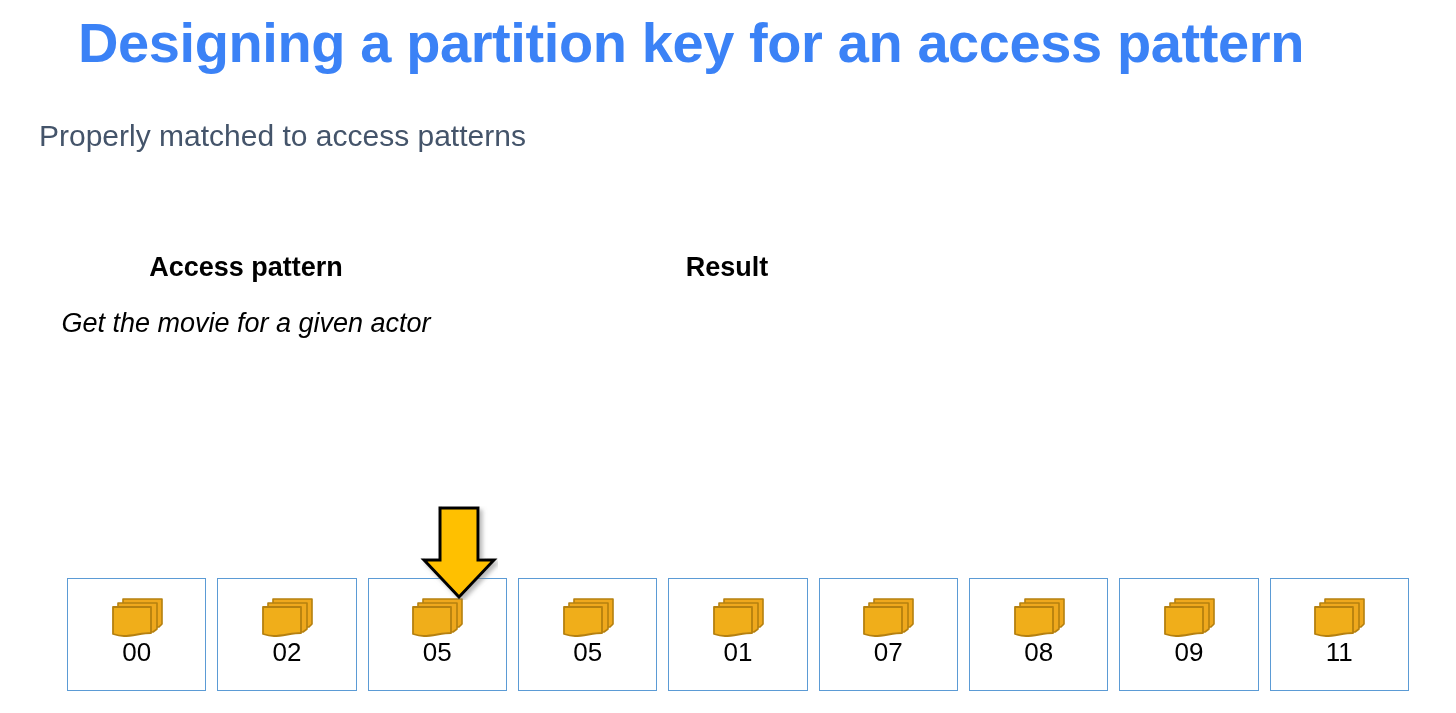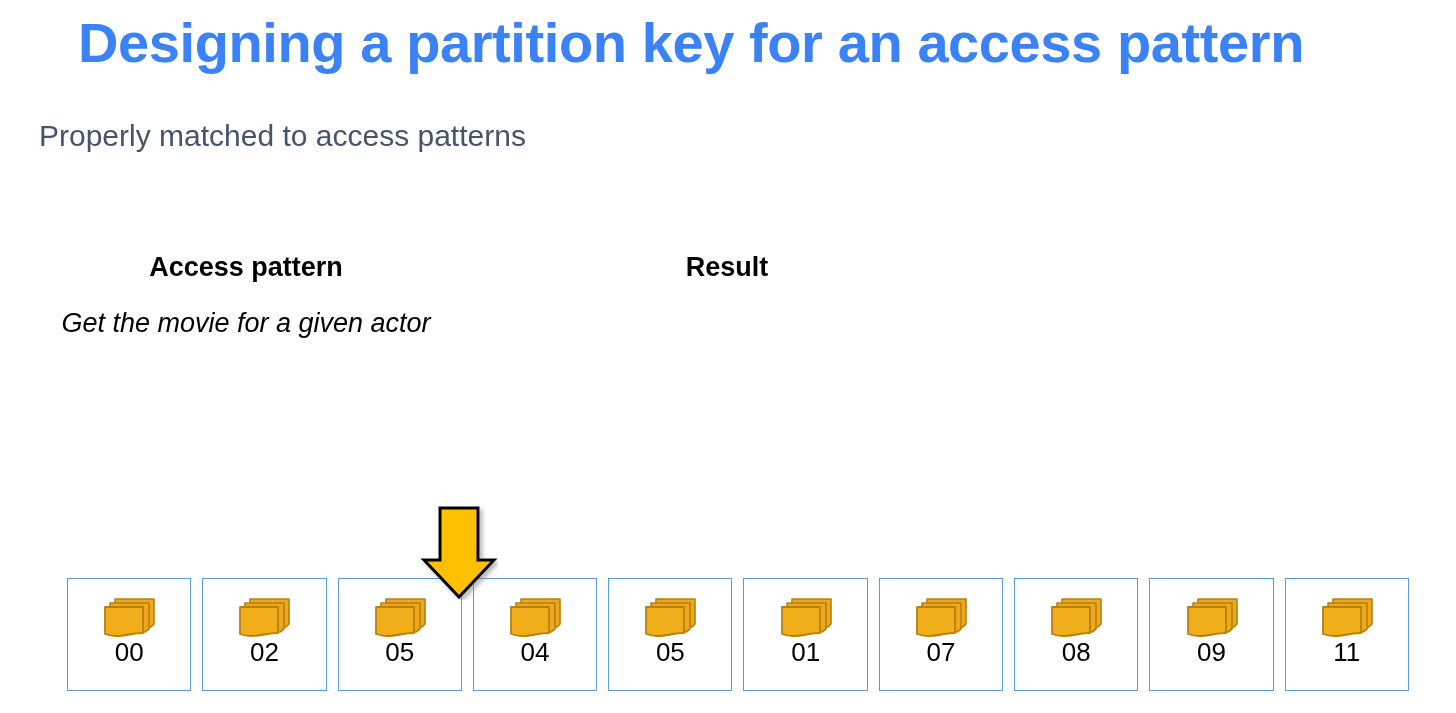--- a/index.html
+++ b/index.html
@@ -178,31 +178,20 @@
 
       <path d="M14,3 L53,3 L53,28 L50,31 L14,31 Z" fill="#EFA81D" stroke="#B5800F" stroke-width="1.6" stroke-linejoin="round"></path>
 
       <path d="M9,7 L48,7 L48,33 L44,36 L9,36 Z" fill="#EFA81D" stroke="#B5800F" stroke-width="1.6" stroke-linejoin="round"></path>
 
       <path d="M4,11 L42,11 L42,37 C33,37 24,40 15,40 C11,40 7,39 4,38 Z" fill="#F0AE1A" stroke="#B5800F" stroke-width="1.8" stroke-linejoin="round"></path>
     </svg>
     <div class="partition-label">05</div>
   </div>
 
-  <div class="partition-box">
-    <svg class="partition-icon" viewBox="0 0 56 42" aria-hidden="true">
-
-      <path d="M14,3 L53,3 L53,28 L50,31 L14,31 Z" fill="#EFA81D" stroke="#B5800F" stroke-width="1.6" stroke-linejoin="round"></path>
-
-      <path d="M9,7 L48,7 L48,33 L44,36 L9,36 Z" fill="#EFA81D" stroke="#B5800F" stroke-width="1.6" stroke-linejoin="round"></path>
-
-      <path d="M4,11 L42,11 L42,37 C33,37 24,40 15,40 C11,40 7,39 4,38 Z" fill="#F0AE1A" stroke="#B5800F" stroke-width="1.8" stroke-linejoin="round"></path>
-    </svg>
-    <div class="partition-label">04</div>
-  </div>
 
   <div class="partition-box">
     <svg class="partition-icon" viewBox="0 0 56 42" aria-hidden="true">
 
       <path d="M14,3 L53,3 L53,28 L50,31 L14,31 Z" fill="#EFA81D" stroke="#B5800F" stroke-width="1.6" stroke-linejoin="round"></path>
 
       <path d="M9,7 L48,7 L48,33 L44,36 L9,36 Z" fill="#EFA81D" stroke="#B5800F" stroke-width="1.6" stroke-linejoin="round"></path>
 
       <path d="M4,11 L42,11 L42,37 C33,37 24,40 15,40 C11,40 7,39 4,38 Z" fill="#F0AE1A" stroke="#B5800F" stroke-width="1.8" stroke-linejoin="round"></path>
     </svg>

